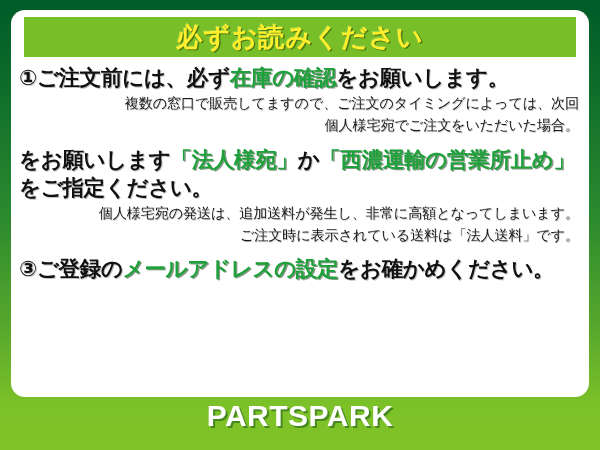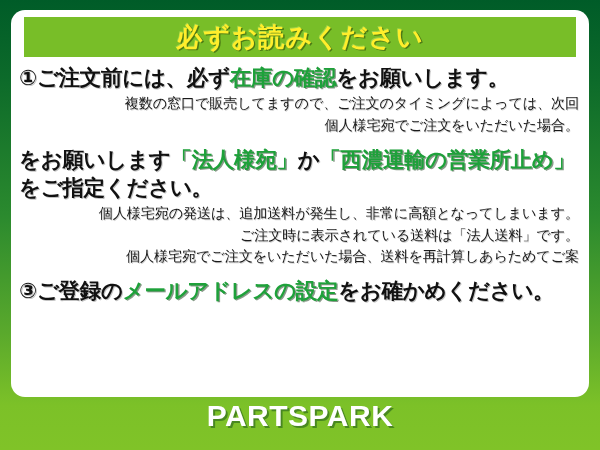--- a/index.html
+++ b/index.html
@@ -151,21 +151,20 @@
         </div>
       </div>
 
       <div class="item" id="item2">
         <div class="item-head wrap">
           <span>をお願いします</span><span class="hl">「法人様宛」</span><span>か</span><span class="hl">「西濃運輸の営業所止め」</span><span>をご指定ください。</span>
         </div>
         <div class="item-body">
           <div>個人様宅宛の発送は、追加送料が発生し、非常に高額となってしまいます。</div>
           <div>ご注文時に表示されている送料は「法人送料」です。</div>
-          <div>個人様宅宛でご注文をいただいた場合、送料を再計算しあらためてご案</div>
         </div>
       </div>
 
       <div class="item" id="item3">
         <div class="item-head">
           <span>③ご登録の</span><span class="hl">メールアドレスの設定</span><span>をお確かめください。</span>
         </div>
         <div class="item-body">
         </div>
       </div>

